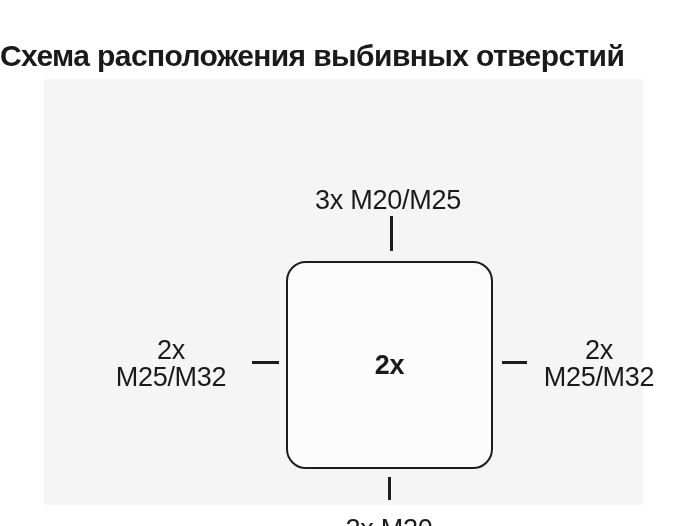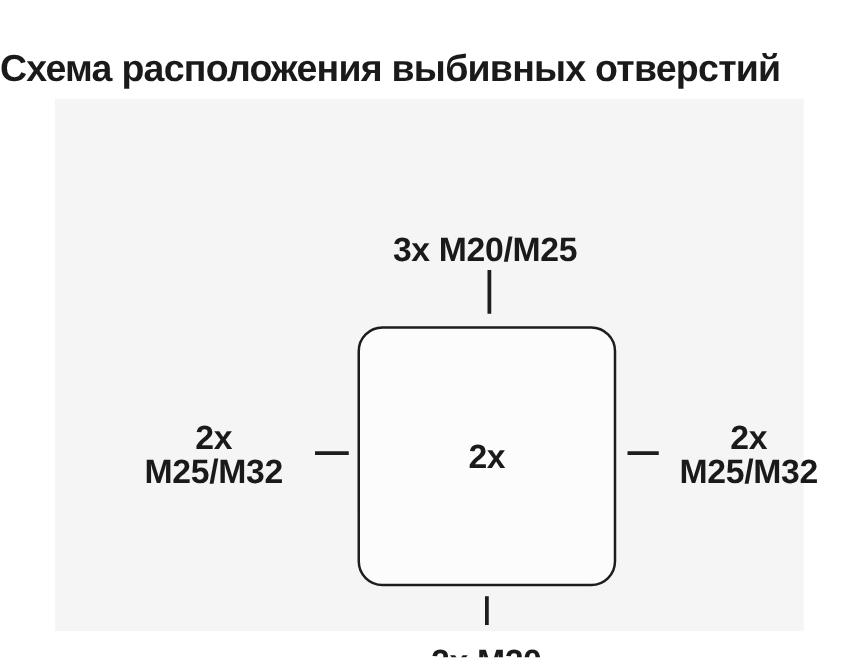--- a/index.html
+++ b/index.html
@@ -51,21 +51,21 @@
     border: 2.5px solid var(--line);
     border-radius: 20px;
     display: flex;
     align-items: center;
     justify-content: center;
   }
   .label {
     position: absolute;
     font-size: 27px;
     line-height: 27px;
-    font-weight: 700;
+    font-weight: 400;
     letter-spacing: -0.01em;
     text-align: center;
     white-space: nowrap;
     color: var(--text);
   }
   .label span { display: block; }
   .label-center {
     position: static;
     font-size: 27px;
     line-height: 27px;

